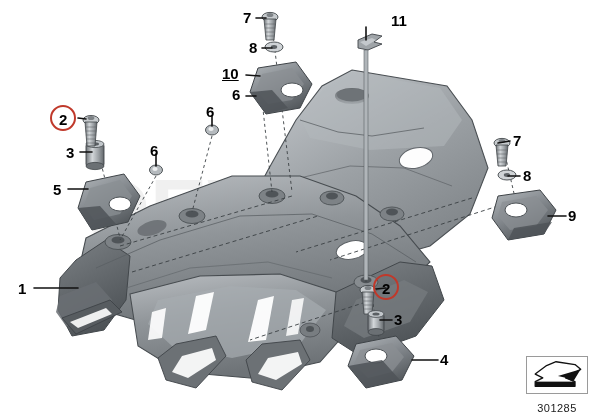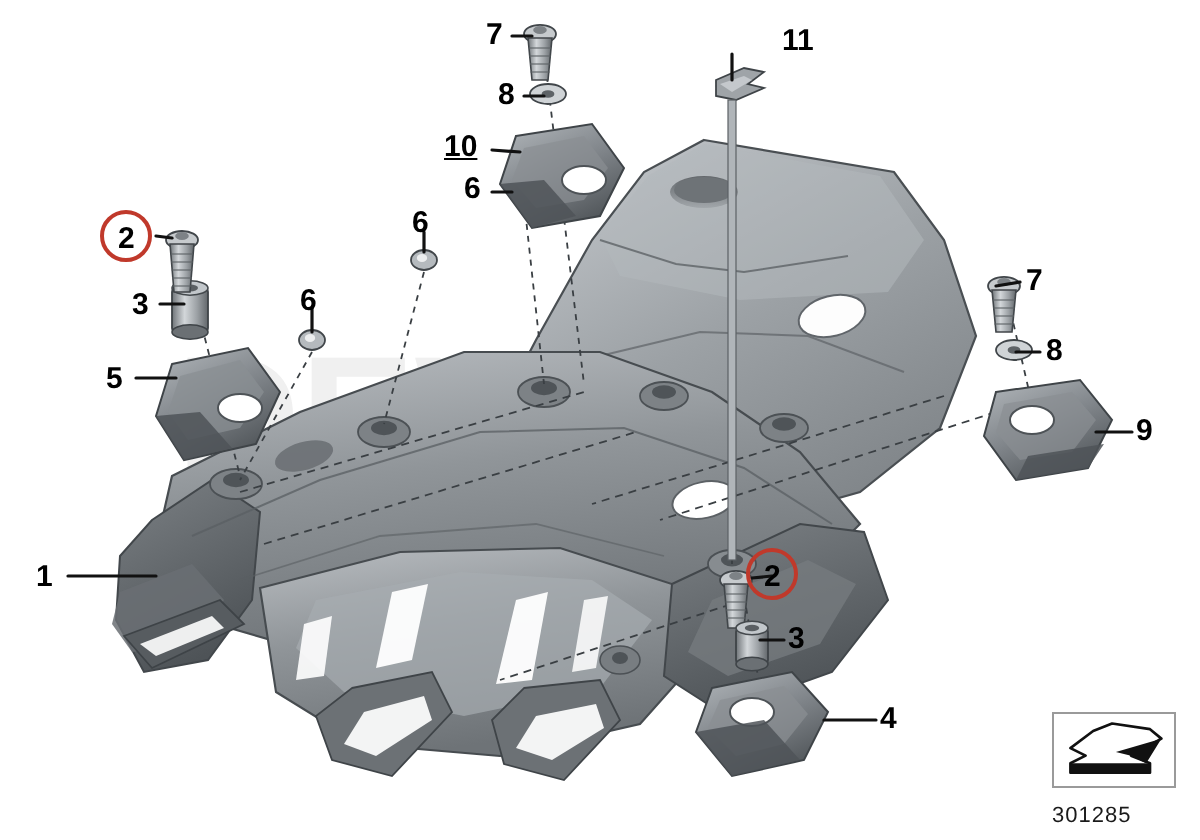--- a/index.html
+++ b/index.html
@@ -9,21 +9,21 @@
   svg.layer{position:absolute;left:0;top:0;width:600px;height:420px;}
   .callout{position:absolute;font-weight:bold;font-size:15px;color:#000;
            line-height:1;letter-spacing:0px;font-family:"Liberation Sans", sans-serif;}
   .callout.circled{color:#000;}
   .circlemark{position:absolute;border:2px solid #c0392b;border-radius:50%;
               width:26px;height:26px;box-sizing:border-box;}
   .wm{position:absolute;font-weight:bold;color:#f0f0f0;
       font-family:"Liberation Sans", sans-serif;user-select:none;}
   #idbox{position:absolute;right:12px;bottom:26px;width:62px;height:38px;
          border:1px solid #9a9a9a;background:#fff;box-sizing:border-box;}
-  #idnum{position:absolute;right:12px;bottom:6px;width:62px;
+  #idnum{position:absolute;right:12px;bottom:6px;width:62px;text-align:center;
          font-size:11px;color:#1a1a1a;letter-spacing:0.5px;
          font-family:"Liberation Sans", sans-serif;}
 </style>
 </head>
 <body>
 
 <div id="diagram">
 
   <div class="wm" style="left:88px;top:160px;font-size:86px;">
     <span>DEWIKI</span>

